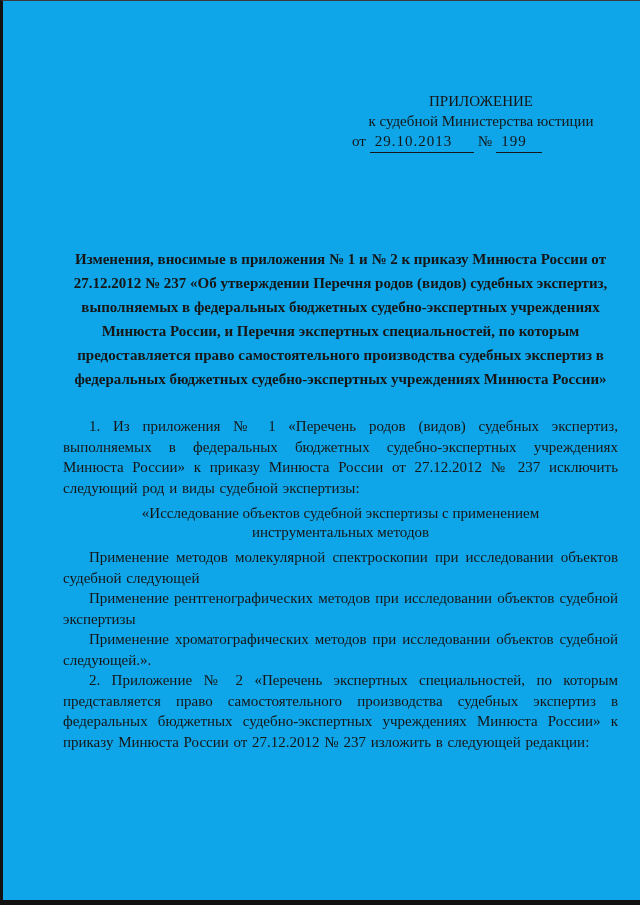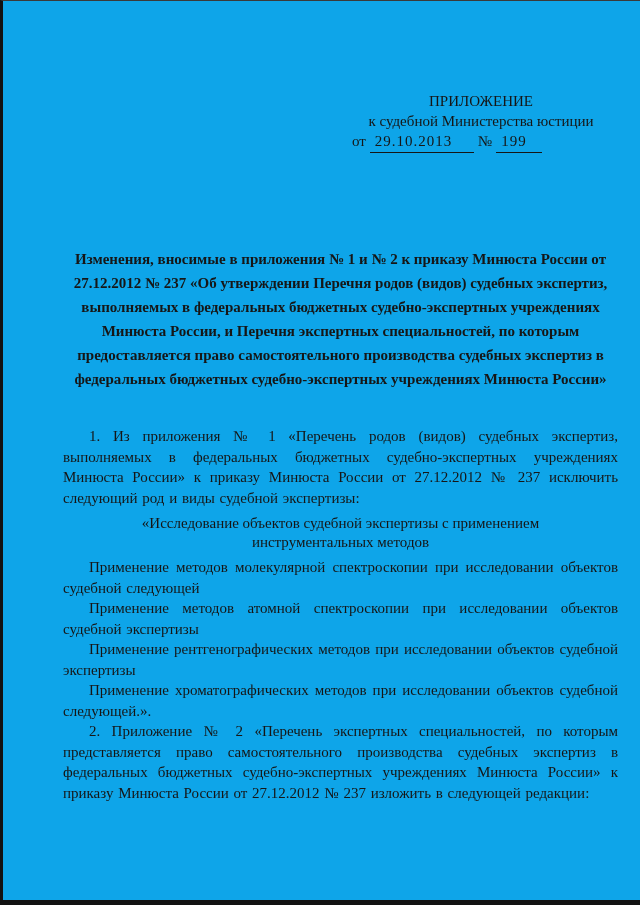--- a/index.html
+++ b/index.html
@@ -59,21 +59,21 @@
 
   
   .para {
     margin: 0;
     font-size: 15px;
     line-height: 20.5px;
     text-align: justify;
     text-indent: 26px;
     word-spacing: 1px;
   }
-  .para.p1 { margin-top: 35px; }
+  .para.p1 { margin-top: 25px; }
   .para.p2 { }
 
   .subheading {
     margin: 6px auto 5px auto;
     max-width: 430px;
     font-size: 15px;
     font-weight: normal;
     line-height: 19px;
     text-align: center;
   }
@@ -91,19 +91,18 @@
     </div>
   </div>
 
   <h1 class="title">Изменения, вносимые в приложения № 1 и № 2 к приказу Минюста России от 27.12.2012 № 237 «Об утверждении Перечня родов (видов) судебных экспертиз, выполняемых в федеральных бюджетных судебно-экспертных учреждениях Минюста России, и Перечня экспертных специальностей, по которым предоставляется право самостоятельного производства судебных экспертиз в федеральных бюджетных судебно-экспертных учреждениях Минюста России»</h1>
 
   <p class="para p1">1. Из приложения № 1 «Перечень родов (видов) судебных экспертиз, выполняемых в федеральных бюджетных судебно-экспертных учреждениях Минюста России» к приказу Минюста России от 27.12.2012 № 237 исключить следующий род и виды судебной экспертизы:</p>
 
   <h2 class="subheading">«Исследование объектов судебной экспертизы с применением инструментальных методов</h2>
 
   <p class="para">Применение методов молекулярной спектроскопии при исследовании объектов судебной следующей</p>
-  <p class="para">Применение методов атомной спектроскопии при исследовании объектов судебной экспертизы</p>
   <p class="para">Применение рентгенографических методов при исследовании объектов судебной экспертизы</p>
   <p class="para">Применение хроматографических методов при исследовании объектов судебной следующей.».</p>
 
   <p class="para p2">2. Приложение № 2 «Перечень экспертных специальностей, по которым представляется право самостоятельного производства судебных экспертиз в федеральных бюджетных судебно-экспертных учреждениях Минюста России» к приказу Минюста России от 27.12.2012 № 237 изложить в следующей редакции:</p>
 
 </div>
 
 </body></html>

